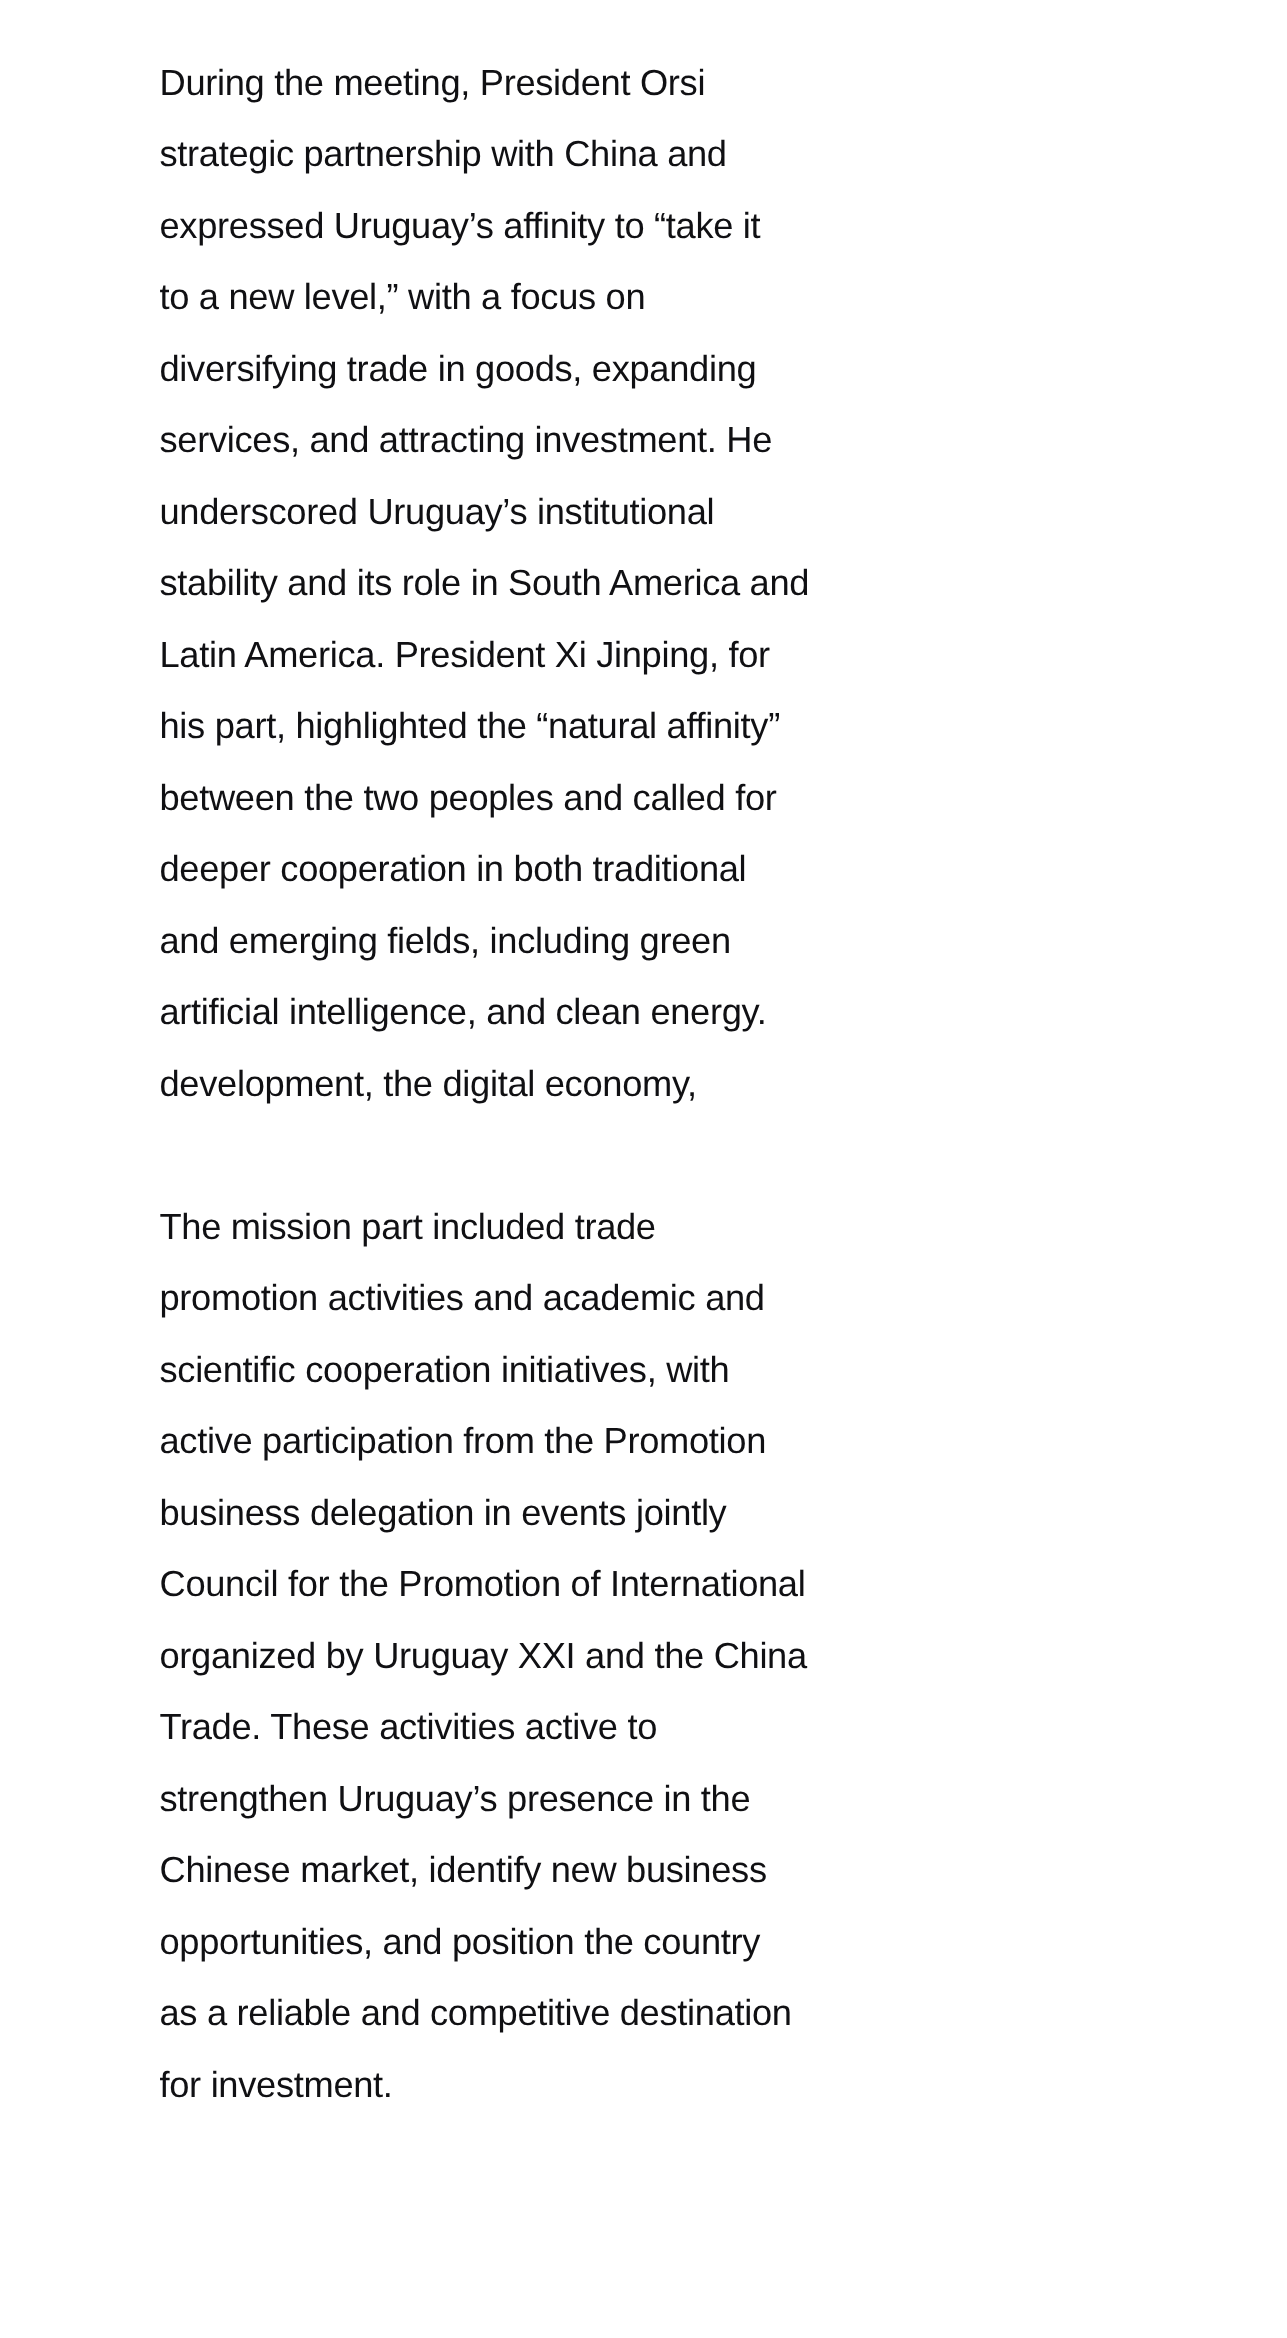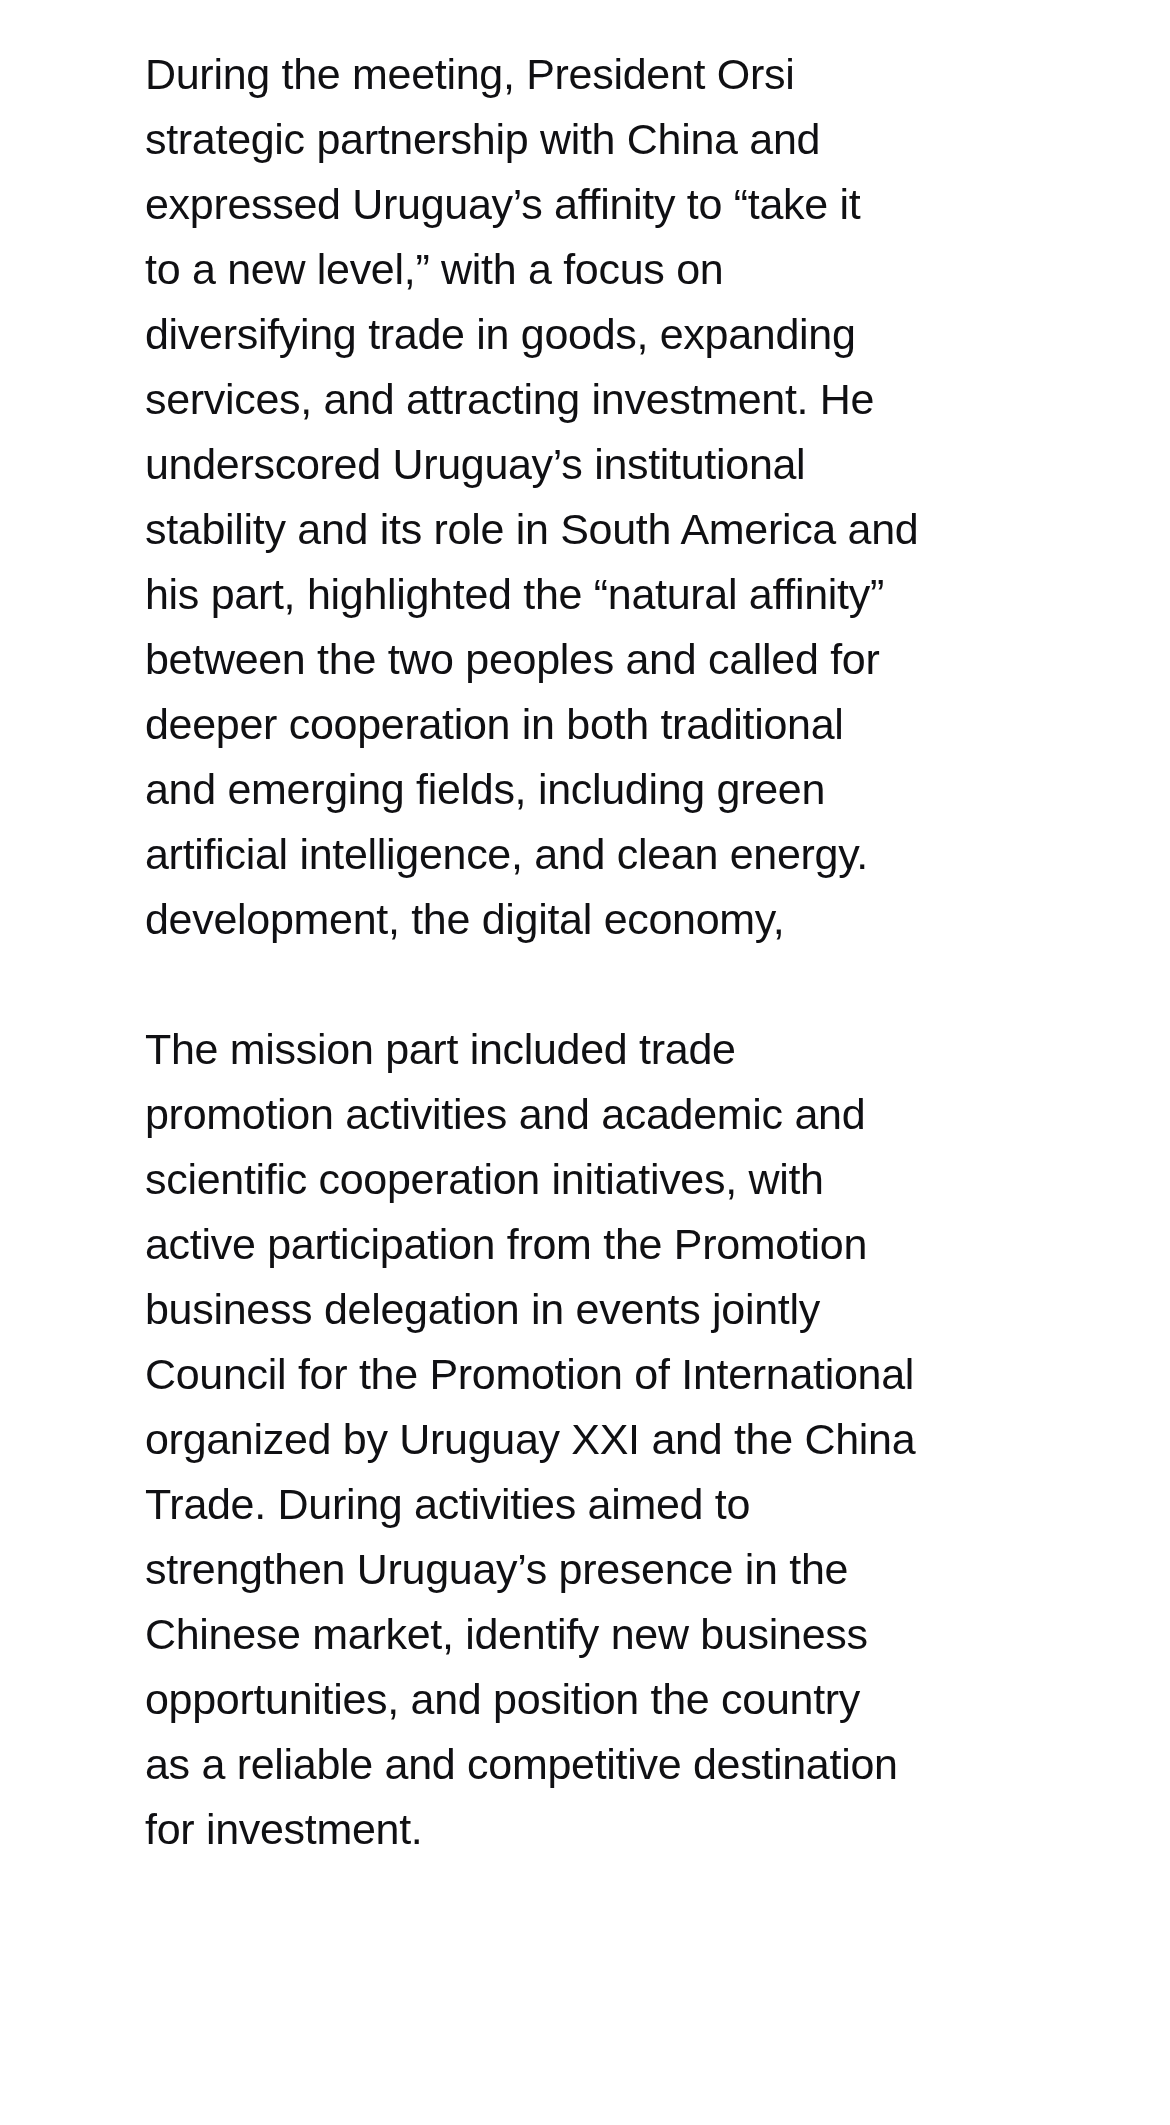--- a/index.html
+++ b/index.html
@@ -9,21 +9,21 @@
   }
   body {
     width: 1170px;
     height: 2125px;
     overflow: hidden;
   }
   .article {
     box-sizing: border-box;
     padding: 42px 110px 0 145px;
     font-family: "Liberation Sans", sans-serif;
-    font-size: 43px;
+    font-size: 33px;
     line-height: 65px;
     letter-spacing: -0.3px;
     color: #101013;
     font-weight: 400;
   }
   .para {
     margin: 0 0 65px 0;
   }
   .line {
     white-space: nowrap;
@@ -35,35 +35,36 @@
 <div class="article">
   <div class="para">
     <div class="line">During the meeting, President Orsi</div>
     <div class="line">strategic partnership with China and</div>
     <div class="line">expressed Uruguay’s affinity to “take it</div>
     <div class="line">to a new level,” with a focus on</div>
     <div class="line">diversifying trade in goods, expanding</div>
     <div class="line">services, and attracting investment. He</div>
     <div class="line">underscored Uruguay’s institutional</div>
     <div class="line">stability and its role in South America and</div>
+    <div class="line">Latin America. President Xi Jinping, for</div>
     <div class="line">his part, highlighted the “natural affinity”</div>
     <div class="line">between the two peoples and called for</div>
     <div class="line">deeper cooperation in both traditional</div>
     <div class="line">and emerging fields, including green</div>
     <div class="line">artificial intelligence, and clean energy.</div>
     <div class="line">development, the digital economy,</div>
   </div>
   <div class="para">
     <div class="line">The mission part included trade</div>
     <div class="line">promotion activities and academic and</div>
     <div class="line">scientific cooperation initiatives, with</div>
     <div class="line">active participation from the Promotion</div>
     <div class="line">business delegation in events jointly</div>
     <div class="line">Council for the Promotion of International</div>
     <div class="line">organized by Uruguay XXI and the China</div>
-    <div class="line">Trade. During activities aimed to</div>
+    <div class="line">Trade. These activities active to</div>
     <div class="line">strengthen Uruguay’s presence in the</div>
     <div class="line">Chinese market, identify new business</div>
     <div class="line">opportunities, and position the country</div>
     <div class="line">as a reliable and competitive destination</div>
     <div class="line">for investment.</div>
   </div>
 </div>
 
 </body></html>

